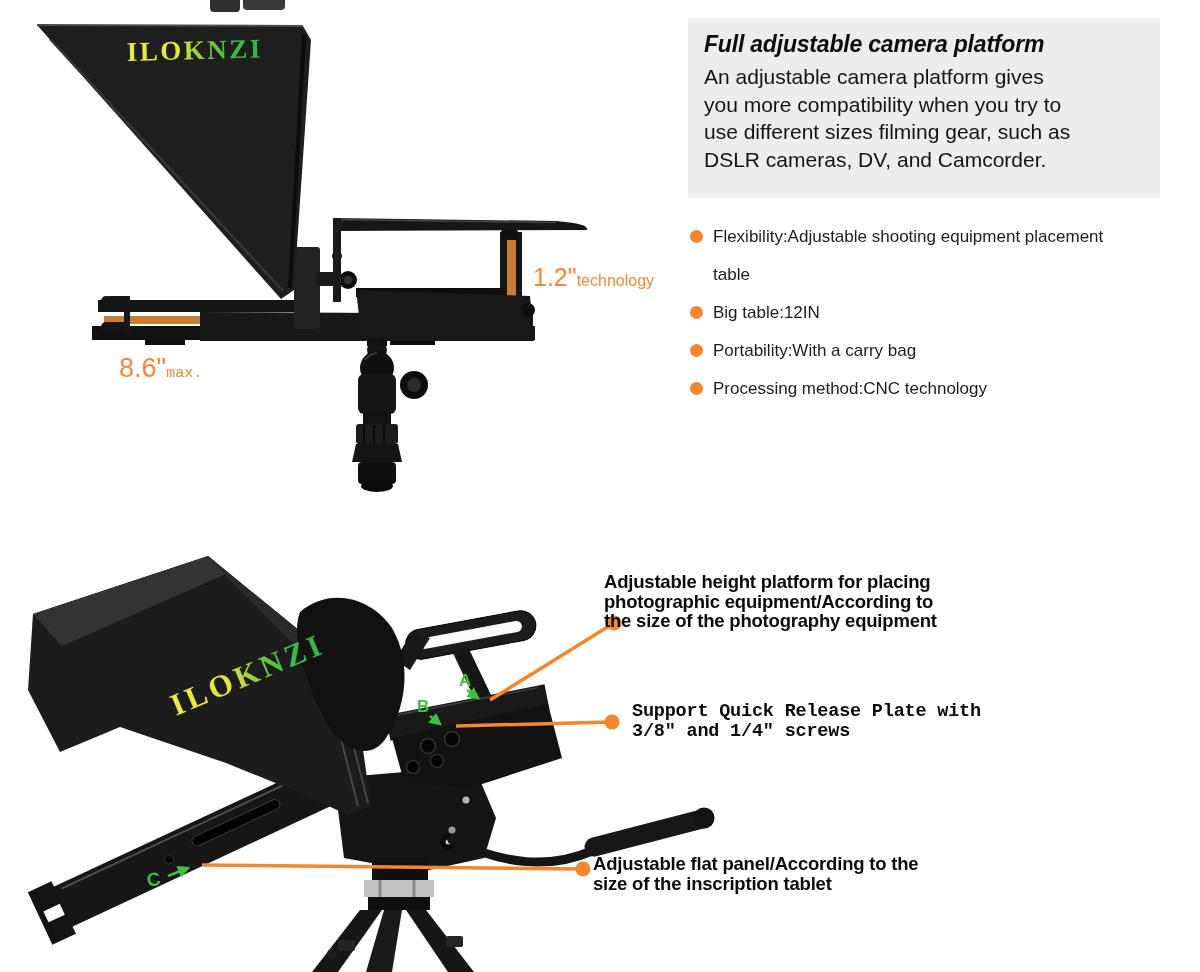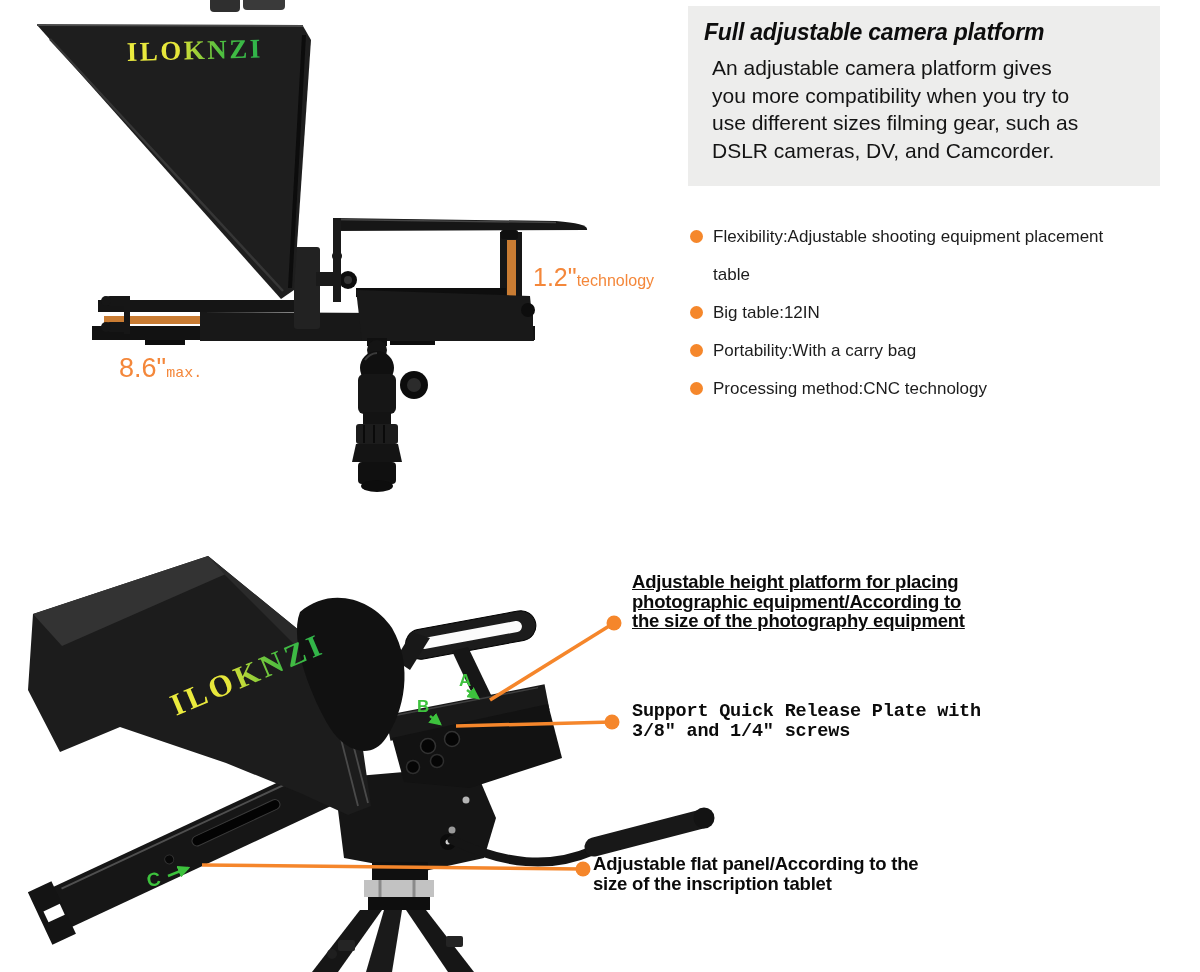--- a/index.html
+++ b/index.html
@@ -1,24 +1,24 @@
 <!DOCTYPE html>
 <html><head>
 <meta charset="utf-8">
 <style>
   html,body{margin:0;padding:0;background:#ffffff;}
   .canvas{position:relative;width:1200px;height:972px;background:#ffffff;overflow:hidden;
           font-family:"Liberation Sans",sans-serif;}
   svg{position:absolute;display:block;}
   
-  .info-panel{position:absolute;left:688px;top:6px;width:472px;height:180px;
+  .info-panel{position:absolute;left:688px;top:18px;width:472px;height:180px;
               background:#ededec;box-sizing:border-box;padding:13px 16px;}
   .panel-title{font-size:23px;font-weight:bold;font-style:italic;color:#0d0d0d;
                letter-spacing:-0.2px;margin:0 0 5px 0;}
-  .panel-body{font-size:21px;line-height:27.5px;color:#141414;white-space:pre-line;margin:8px;}
+  .panel-body{font-size:21px;line-height:27.5px;color:#141414;white-space:pre-line;margin:0;}
   
   .features{position:absolute;left:688px;top:218px;width:485px;}
   .feature-item{display:flex;align-items:flex-start;}
   .feature-dot{width:13px;height:13px;border-radius:50%;background:#f5872b;
                flex:0 0 13px;margin:12px 10px 0 2px;}
   .feature-text{font-size:17px;line-height:38px;color:#1c1c1c;white-space:pre-line;}
   
   .dim{position:absolute;color:#f4873a;white-space:nowrap;}
   .dim .val{font-size:25px;}
   .dim .unit-label{font-size:16px;}
@@ -231,21 +231,21 @@
       <line x1="456" y1="206" x2="612" y2="202"></line>
       <line x1="202" y1="345" x2="583" y2="349"></line>
     </g>
     <g fill="#f5862b" stroke="none">
       <circle cx="614" cy="103" r="7.5"></circle>
       <circle cx="612" cy="202" r="7.5"></circle>
       <circle cx="583" cy="349" r="7.5"></circle>
     </g>
   </svg>
 
-  <div class="callout" style="left:632px;top:572px;width:430px;text-decoration:underline;">Adjustable height platform for placing
+  <div class="callout" style="left:604px;top:572px;width:430px;">Adjustable height platform for placing
 photographic equipment/According to
 the size of the photography equipment</div>
   <div class="callout" style="left:632px;top:702px;width:400px;font-family:Liberation Mono, monospace;">Support Quick Release Plate with
 3/8" and 1/4" screws</div>
   <div class="callout" style="left:593px;top:854px;width:420px;">Adjustable flat panel/According to the
 size of the inscription tablet</div>
 
 </div>
 
 </body></html>

